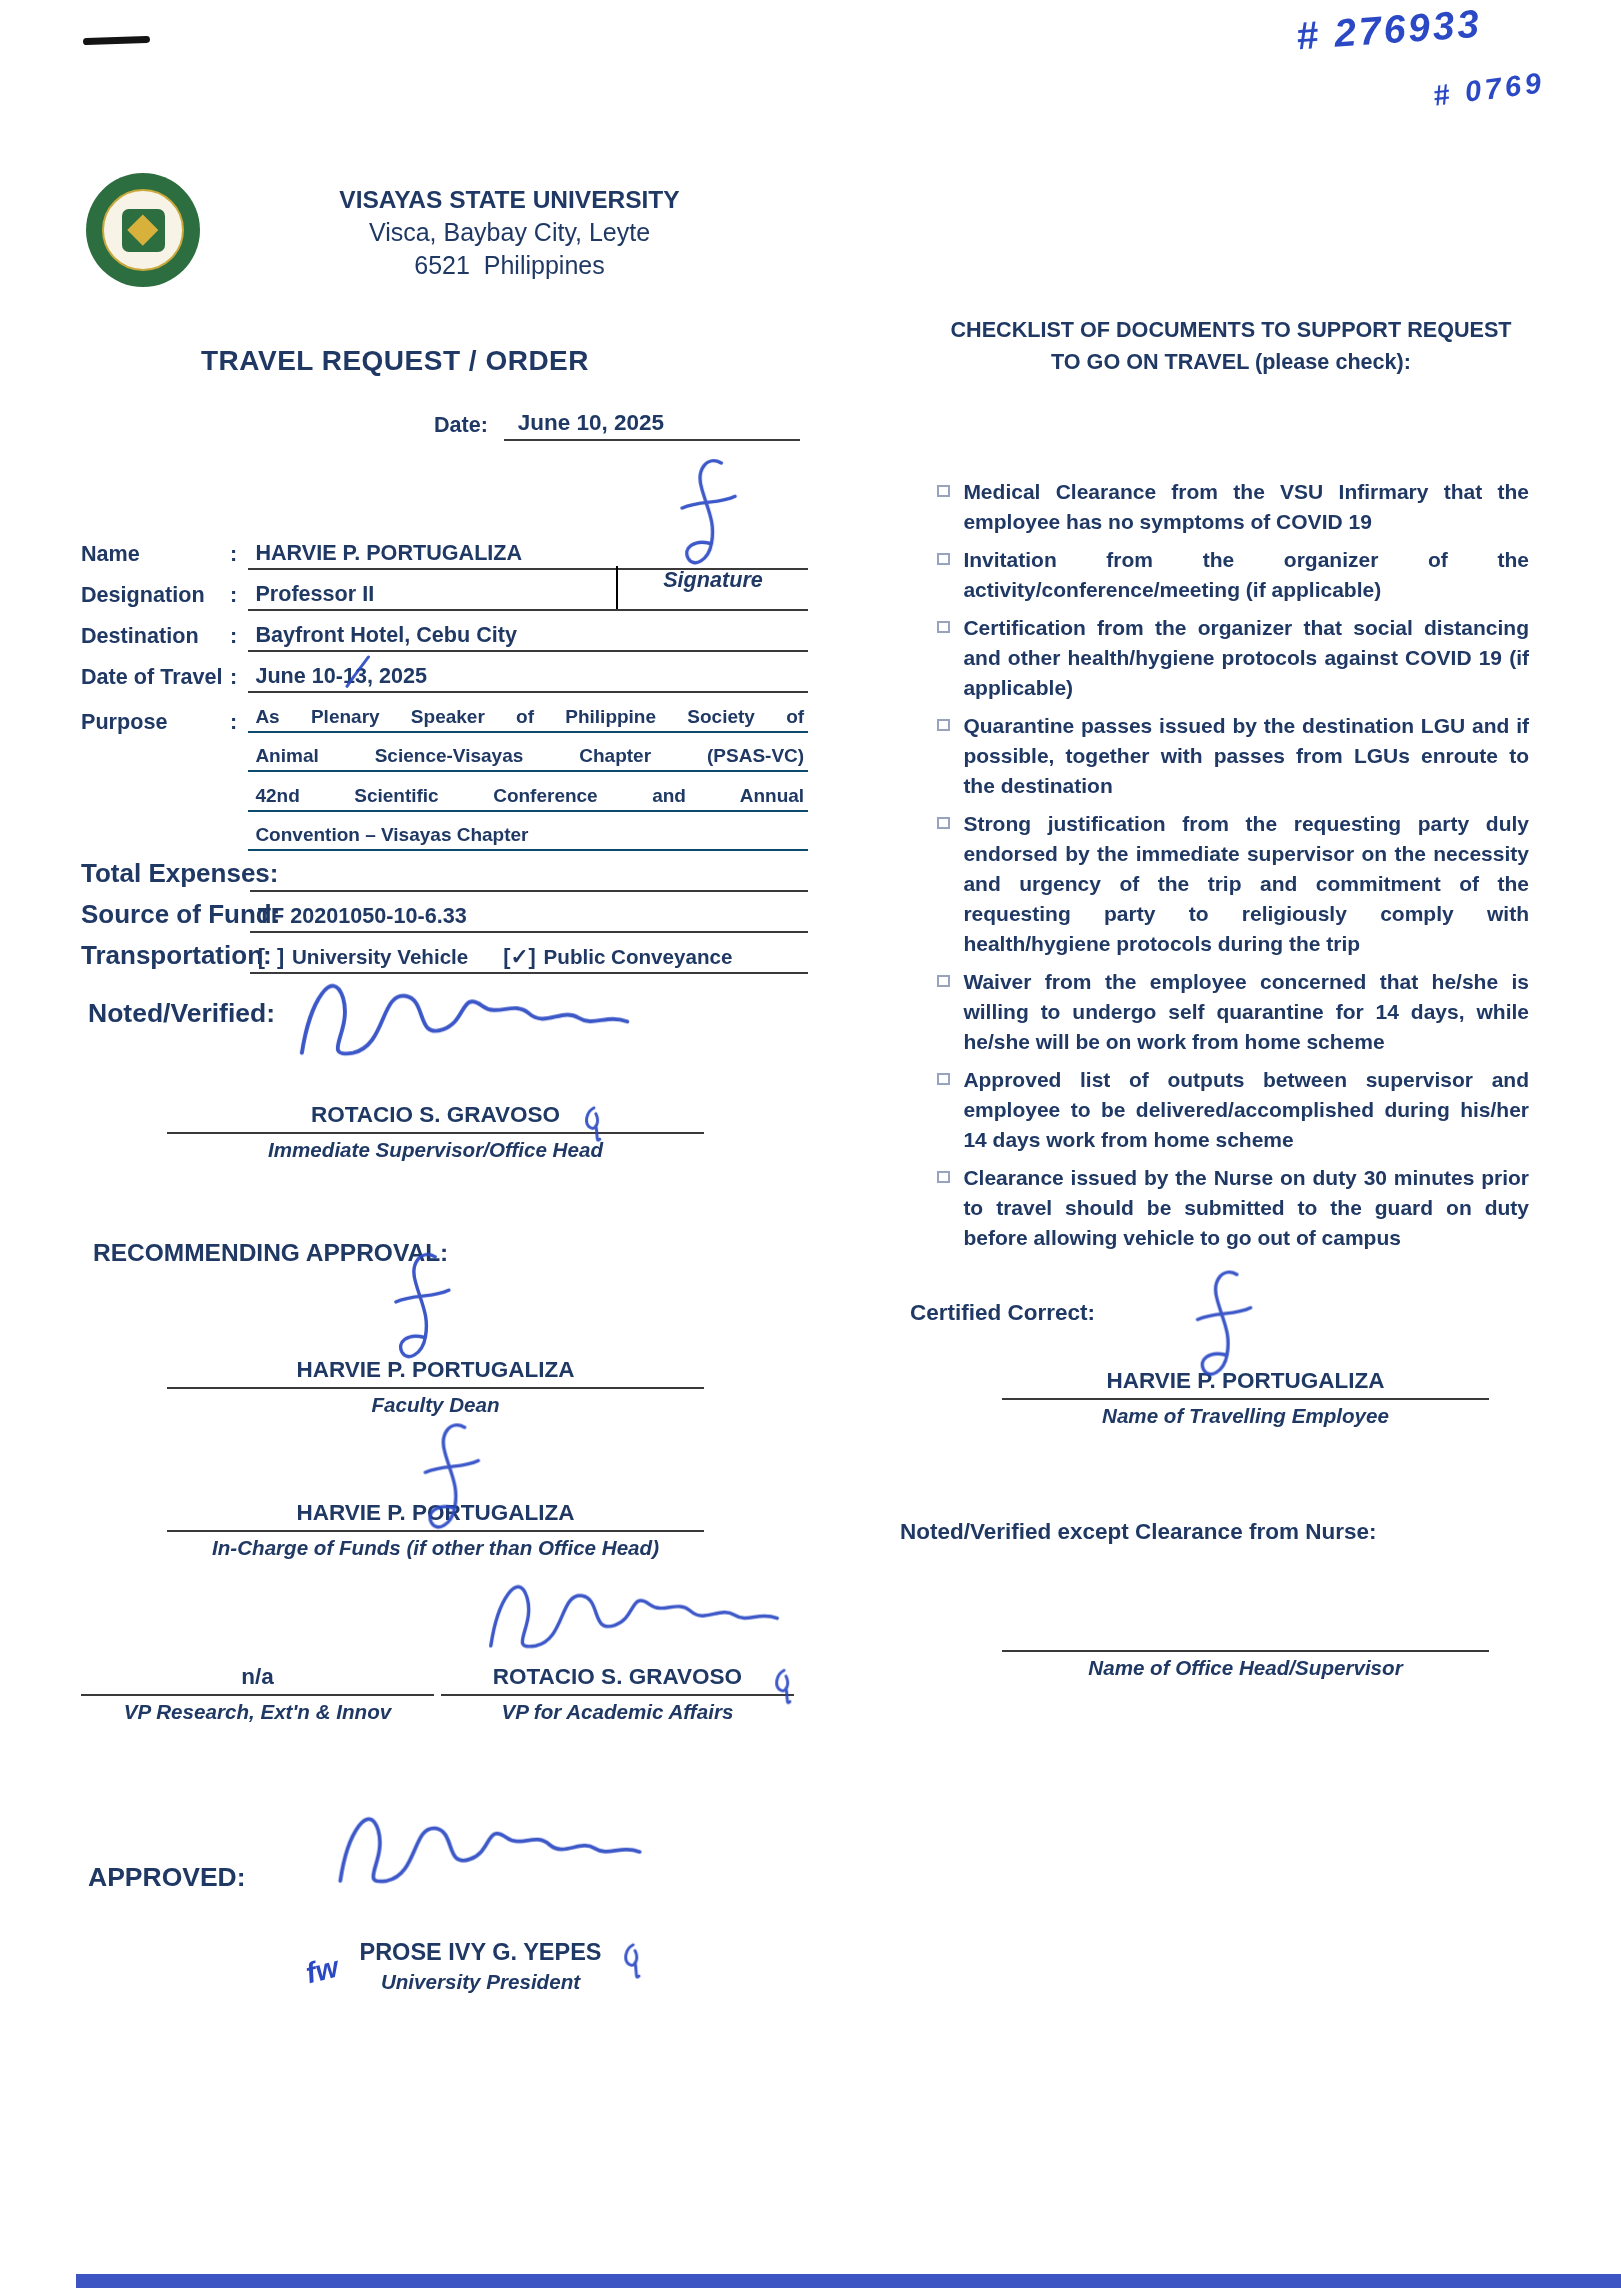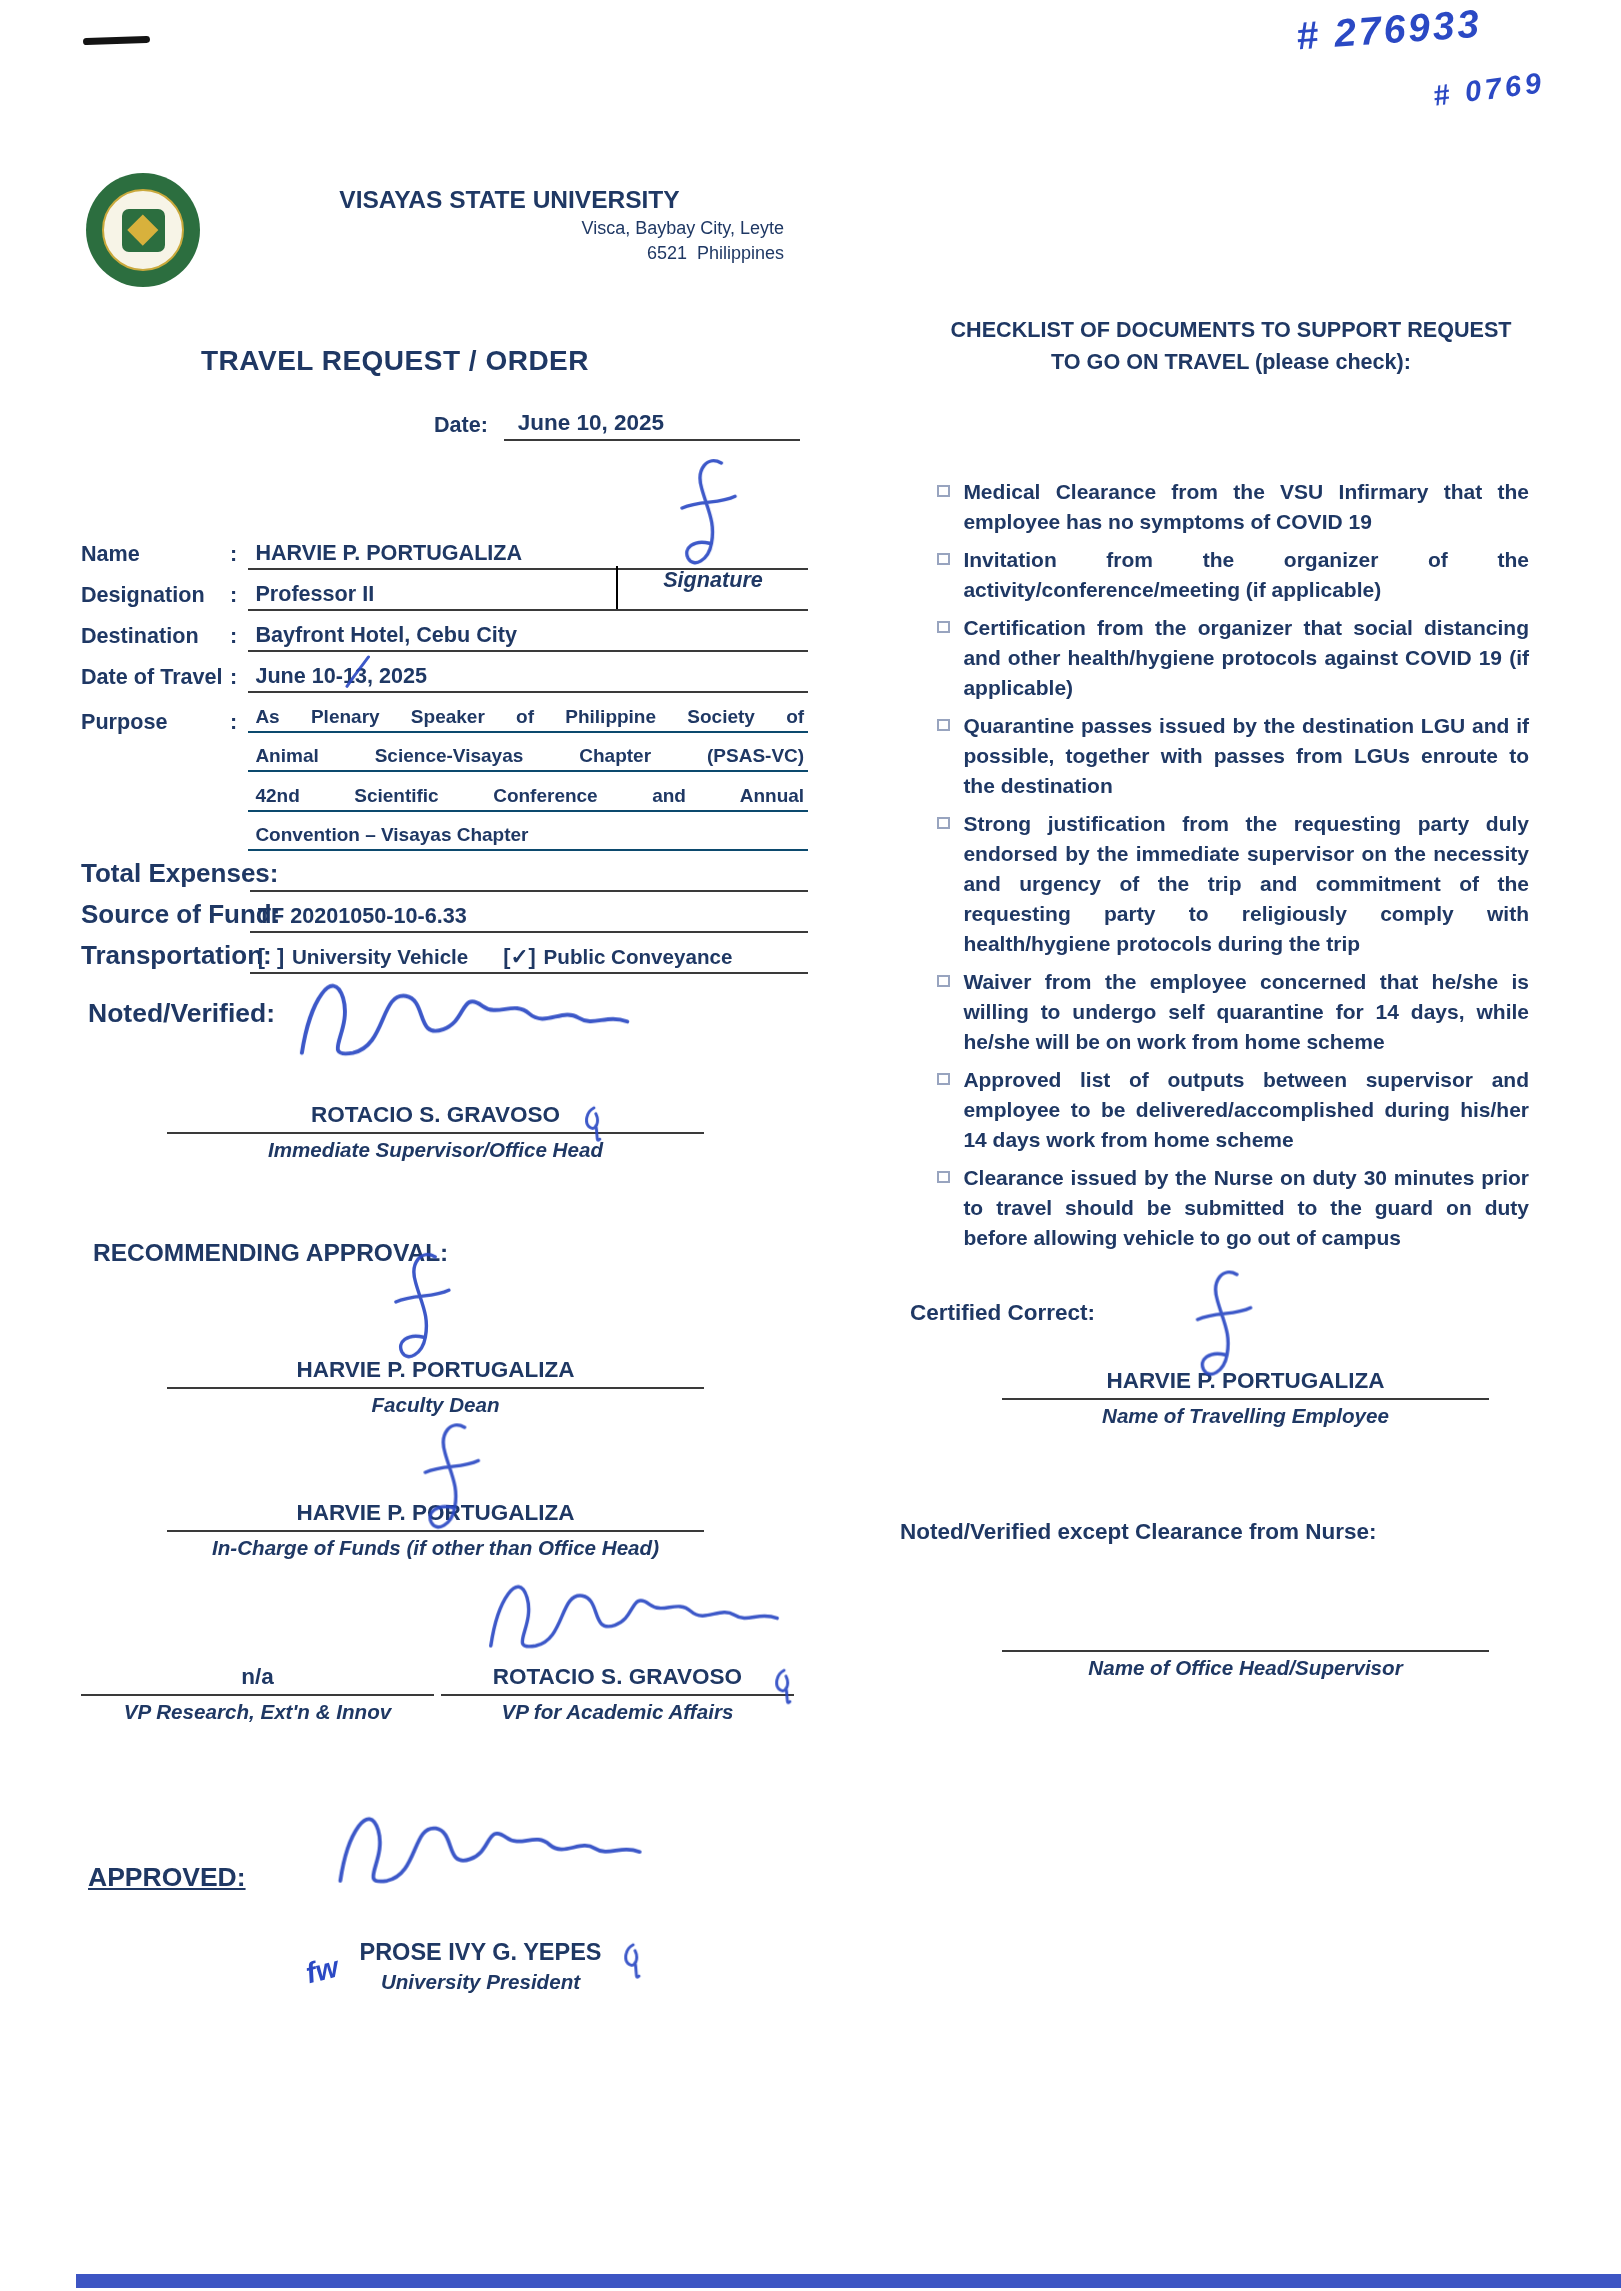--- a/index.html
+++ b/index.html
@@ -23,21 +23,21 @@
   .seal { position:absolute; left:86px; top:173px; width:114px; height:114px; border-radius:50%;
     background:#2c6e3f; display:flex; align-items:center; justify-content:center; }
   .seal-inner { width:82px; height:82px; border-radius:50%; background:#f7f4e7;
     border:2px solid #caa93c; display:flex; align-items:center; justify-content:center; }
   .seal-core { width:43px; height:43px; background:#2c6e3f; border-radius:6.9px;
     display:flex; align-items:center; justify-content:center; }
   .seal-gold { width:21.6px; height:21.6px; background:#d8b13c; transform:rotate(45deg); }
 
   .uhead { position:absolute; left:235px; top:186px; width:549px; text-align:center; }
   .uname { font-size:24.5px; font-weight:bold; }
-  .uaddr { font-size:18px; margin-top:3.9px; white-space:pre-wrap;text-align:right; }
+  .uaddr { font-size:25px; margin-top:3.9px; white-space:pre-wrap; }
 
   .doc-title { position:absolute; left:201px; top:345px; font-size:28px; font-weight:bold;
     letter-spacing:0.5px; }
 
   .date-line { position:absolute; left:434px; top:410px; display:flex; align-items:flex-end;gap:16px; }
   .date-lbl { font-size:21.6px; font-weight:bold; padding-bottom:2.9px; }
   .date-val { font-size:22.5px; font-weight:bold; border-bottom:2px solid #3a3a3a;
     width:296px; padding:0 0 2.9px 13.7px; }
 
   .form-left { position:absolute; left:81px; top:529px; width:727px; }
@@ -59,21 +59,21 @@
     padding:12.7px 3.9px 2.9px 7.8px; text-align:justify; text-align-last:justify; }
   .pline.last { text-align-last:left; }
 
   .trans { display:flex; align-items:flex-end; }
   .tbox { font-size:21.6px; font-weight:bold; white-space:pre; margin-right:7.8px; }
   .topt { font-size:20.6px; font-weight:bold; margin-right:35px; }
 
   .sec-label { position:absolute; font-weight:bold; }
   .lab-noted { left:88px; top:998px; font-size:26.5px; }
   .lab-rec { left:93px; top:1239px; font-size:24.5px; }
-  .lab-approved { left:88px; top:1862px; font-size:26.5px;text-decoration:underline; }
+  .lab-approved { left:88px; top:1862px; font-size:26.5px; }
   .lab-certified { left:910px; top:1300px; font-size:22.5px; }
   .lab-noted-except { left:900px; top:1519px; font-size:22.5px; }
 
   .sigblock { position:absolute; text-align:center; }
   .signame { font-size:22.5px; font-weight:bold; border-bottom:2px solid #3a3a3a; padding-bottom:3.9px; }
   .signame-plain { font-size:23.5px; font-weight:bold; }
   .sigcap { font-size:20.6px; font-weight:bold; font-style:italic; margin-top:3.9px; }
   .sigspace { height:33px; border-bottom:2px solid #3a3a3a; }
 
   .blk-noted { left:167px; top:1102px; width:537px; }

